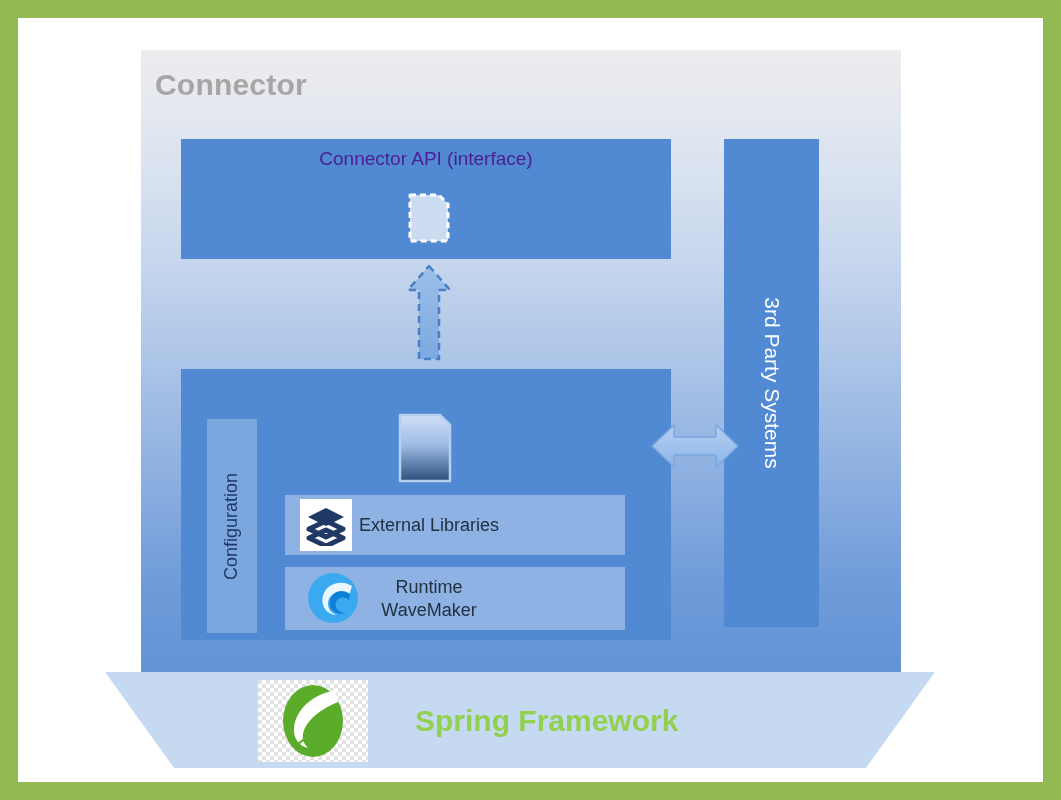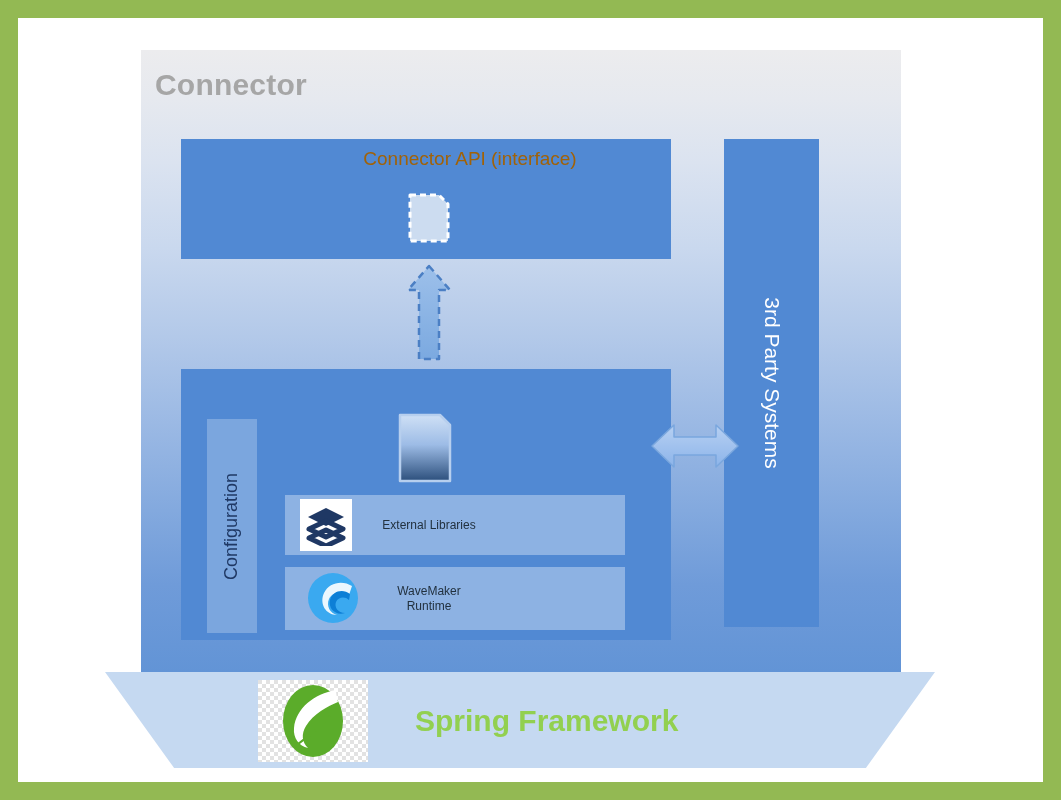--- a/index.html
+++ b/index.html
@@ -67,25 +67,24 @@
   }
 
   
   .box-blue {
     position: absolute;
     background: #5189d3;
   }
 
   .box-label {
     position: absolute;
-    color: #a16207;
+    color: #4c1d95;
     font-size: 19px;
     text-align: center;
     white-space: nowrap;
-    padding-left: 44px;
   }
 
   
   #api-box { left: 181px; top: 139px; width: 490px; height: 120px; }
   #api-box-label { left: 181px; top: 148px; width: 490px; }
 
   
   #impl-box { left: 181px; top: 369px; width: 490px; height: 271px; }
   #impl-box-label { left: 181px; top: 382px; width: 490px; }
 
@@ -139,21 +138,21 @@
     display: flex;
     align-items: center;
   }
   #row-ext-lib { top: 495px; height: 60px; }
   #row-wavemaker { top: 567px; height: 63px; }
 
   .row-text {
     flex: 1;
     text-align: center;
     color: #22313f;
-    font-size: 12px;
+    font-size: 18px;
     line-height: 1.25;
     padding-right: 52px;
   }
 
   
   .layers-tile {
     position: absolute;
     left: 300px;
     top: 499px;
     width: 52px;
@@ -291,22 +290,22 @@
   <div class="layers-tile">
     <svg width="42" height="42" viewBox="0 0 42 42">
       <polygon points="21,4 39,13 21,22 3,13" fill="#1f3864"></polygon>
       <polygon points="21,17 38,25 21,33 4,25" fill="none" stroke="#1f3864" stroke-width="5" stroke-linejoin="round"></polygon>
       <polygon points="21,26 38,34 21,42 4,34" fill="none" stroke="#1f3864" stroke-width="5" stroke-linejoin="round"></polygon>
     </svg>
   </div>
 
   <div class="row-light" id="row-wavemaker">
     <div class="row-text">
+      <div>Runtime</div>
       <div>WaveMaker</div>
-      <div>Runtime</div>
     </div>
   </div>
   <svg class="wm-logo" viewBox="0 0 56 56">
     <path d="M28 3 a25 25 0 1 0 0 50 a25 25 0 1 0 0 -50 Z" fill="#36a9f0" opacity="0.95"></path>
     <path d="M47 16 C38 10 24 12 19 23 C14 34 21 45 32 45 C25 43 21 36 24 29
              C27 22 37 20 44 25 Z" fill="#ffffff" opacity="0.9"></path>
     <path d="M45 24 C38 18 27 21 25 30 C23 39 31 46 40 43 C33 43 29 37 31 32
              C33 27 40 26 44 30 Z" fill="#0d7fd6"></path>
   </svg>
 

